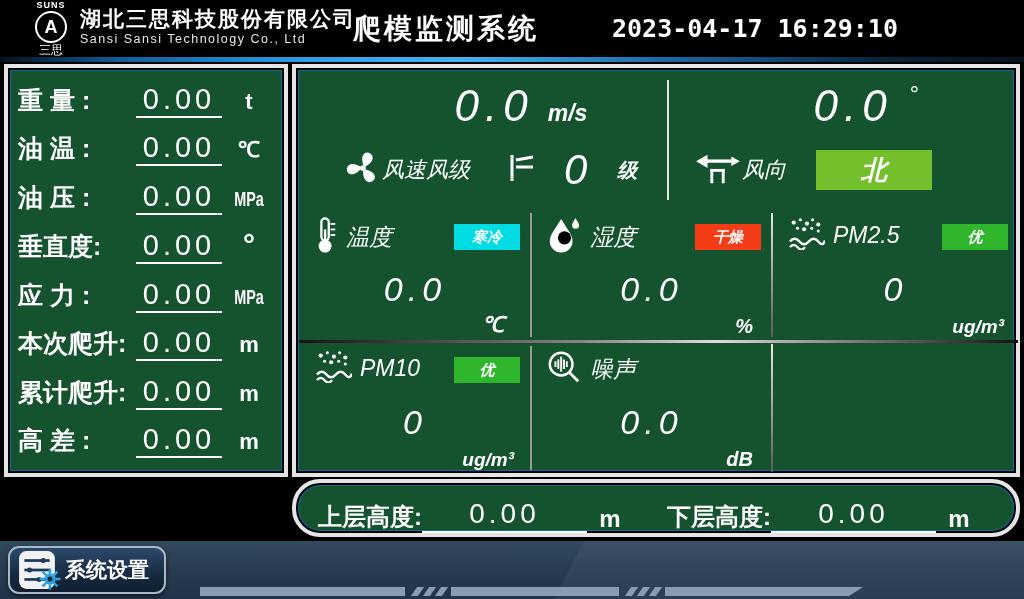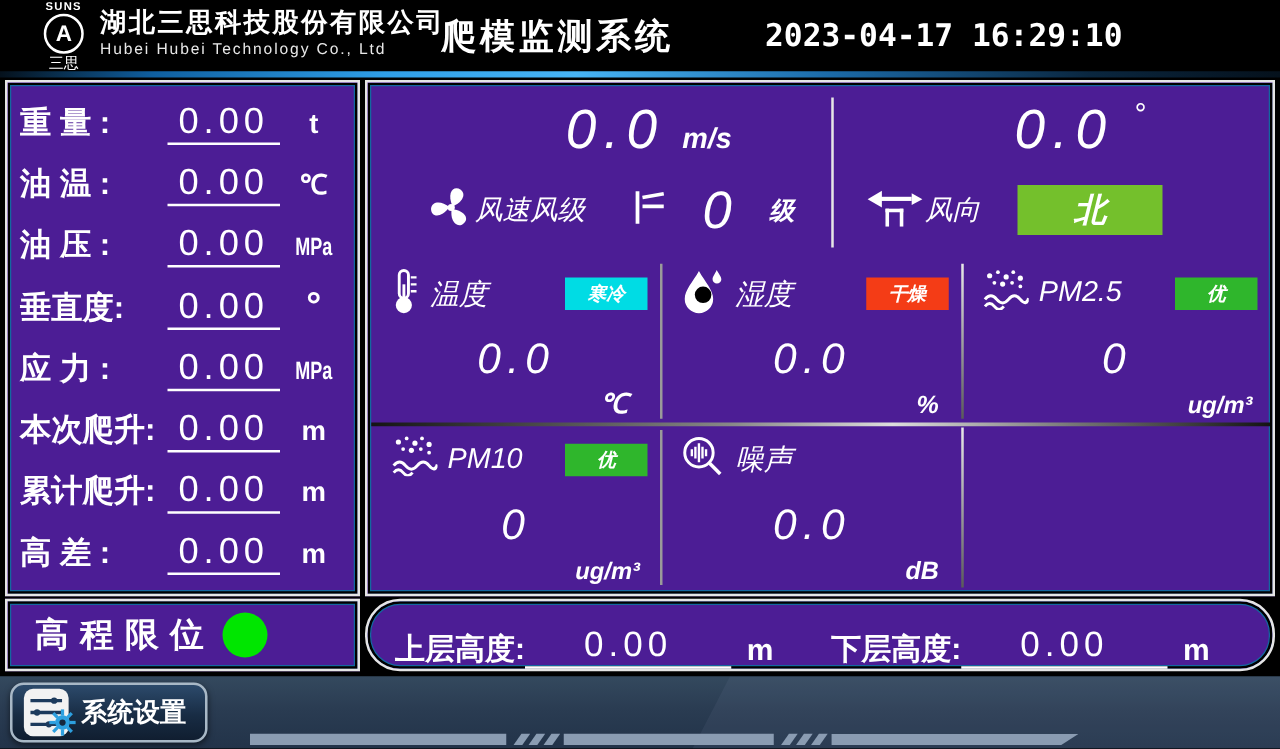--- a/index.html
+++ b/index.html
@@ -16,21 +16,21 @@
   .logo-bottom { font-size:12px; line-height:1; }
   .company { position:absolute; left:80px; top:6px; }
   .company-cn { font-size:21px; font-weight:bold; letter-spacing:2px; line-height:1.25; }
   .company-en { font-size:12.5px; letter-spacing:1.5px; color:#e8e8e8; }
   .app-title { position:absolute; left:353px; top:0; height:57px; display:flex; align-items:center; font-size:28px; font-weight:bold; letter-spacing:3px; }
   .datetime { position:absolute; left:612px; top:0; height:57px; display:flex; align-items:center; font-family:"DejaVu Sans Mono", monospace; font-weight:bold; font-size:25px; }
   .header-line { position:absolute; left:0; top:57px; width:1024px; height:5px;
     background:linear-gradient(90deg,#05111c 0%,#0f5fa0 12%,#2f9fe8 30%,#47b4f5 45%,#1b6aa8 65%,#0a2740 85%,#05111c 100%); }
 
   
-  .panel { position:absolute; background:#4c1d95; border:2px solid #e5e5e5; box-shadow: inset 0 0 0 2px #000, inset 0 0 0 3px #14679f; }
+  .panel { position:absolute; background:#14532d; border:4px solid #e5e5e5; box-shadow: inset 0 0 0 2px #000, inset 0 0 0 3px #14679f; }
 
   
   .sidebar { left:4px; top:64px; width:284px; height:413px; display:flex; flex-direction:column; justify-content:space-around; padding:8px 12px 8px 10px; }
   .srow { display:flex; align-items:baseline; }
   .slabel { width:114px; font-size:25px; font-weight:bold; white-space:nowrap; }
   .sval { flex:1; border-bottom:2px solid #fff; text-align:center; font-size:29px; letter-spacing:4px; line-height:1.15; margin:0 4px; }
   .sunit { width:46px; text-align:center; font-size:22px; font-weight:bold; }
   .srow:nth-child(3) .sunit, .srow:nth-child(5) .sunit { transform:scaleX(.72); font-size:20px; }
   .srow:nth-child(4) .sunit { font-size:30px; }
 
@@ -103,21 +103,21 @@
   <div class="header">
     <div class="logo">
       <span class="logo-top">SUNS</span>
       <span class="logo-circle">
         <span class="logo-letter">A</span>
       </span>
       <span class="logo-bottom">三思</span>
     </div>
     <div class="company">
       <div class="company-cn">湖北三思科技股份有限公司</div>
-      <div class="company-en">Hubei Hubei Technology Co., Ltd</div>
+      <div class="company-en">Sansi Sansi Technology Co., Ltd</div>
     </div>
     <div class="app-title">爬模监测系统</div>
     <div class="datetime">2023-04-17 16:29:10</div>
     <div class="header-line"></div>
   </div>
 
   <div class="panel sidebar">
     <div class="srow">
       <span class="slabel">重 量 :</span>
       <span class="sval">0.00</span>
@@ -320,24 +320,20 @@
         </span>
         <span class="cell-label">噪声</span>
       </div>
       <div class="cell-val">0.0</div>
       <span class="cell-unit">dB</span>
     </div>
 
     <div class="cell c-r2 c-c3"></div>
   </div>
 
-  <div class="panel limit">
-    <span class="limit-label">高程限位</span>
-    <span class="limit-dot" style="background-color: rgb(0, 230, 0);"></span>
-  </div>
 
   <div class="panel heights">
     <span class="hlabel">上层高度:</span>
     <span class="hval">0.00</span>
     <span class="hunit">m</span>
     <span class="hgap"></span>
     <span class="hlabel">下层高度:</span>
     <span class="hval">0.00</span>
     <span class="hunit">m</span>
   </div>

